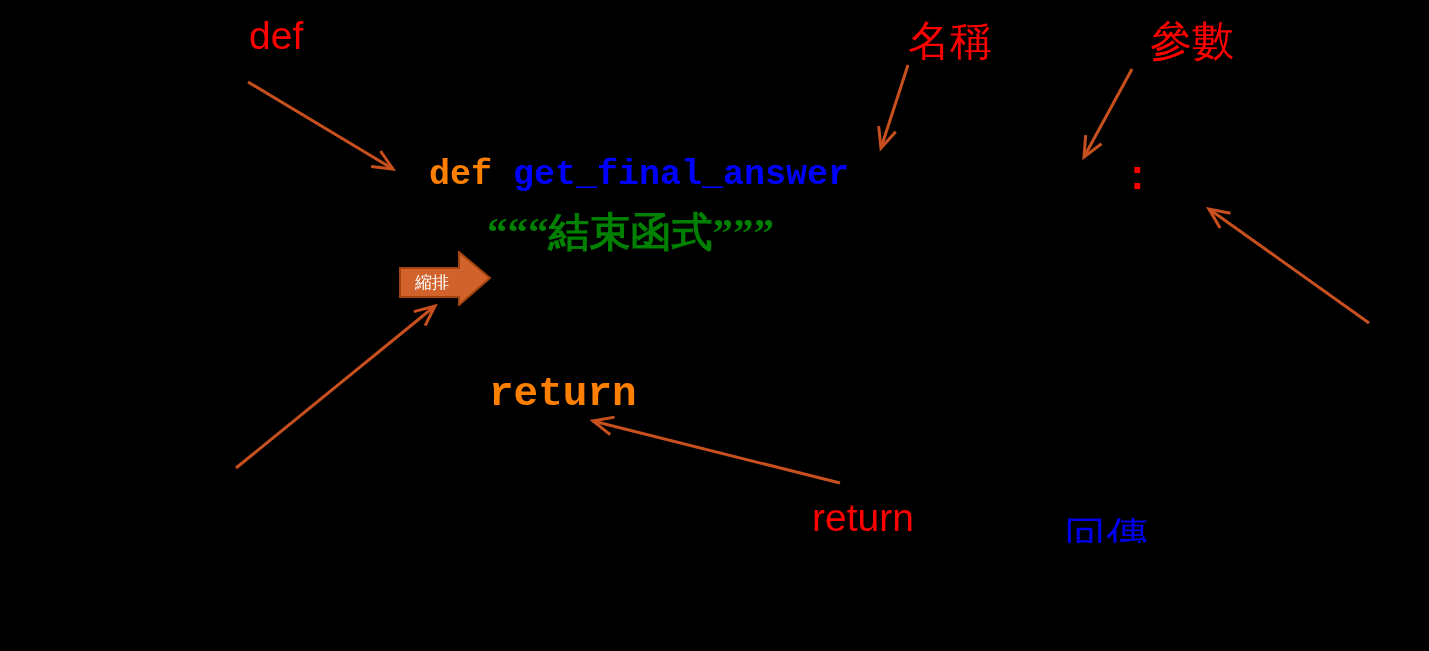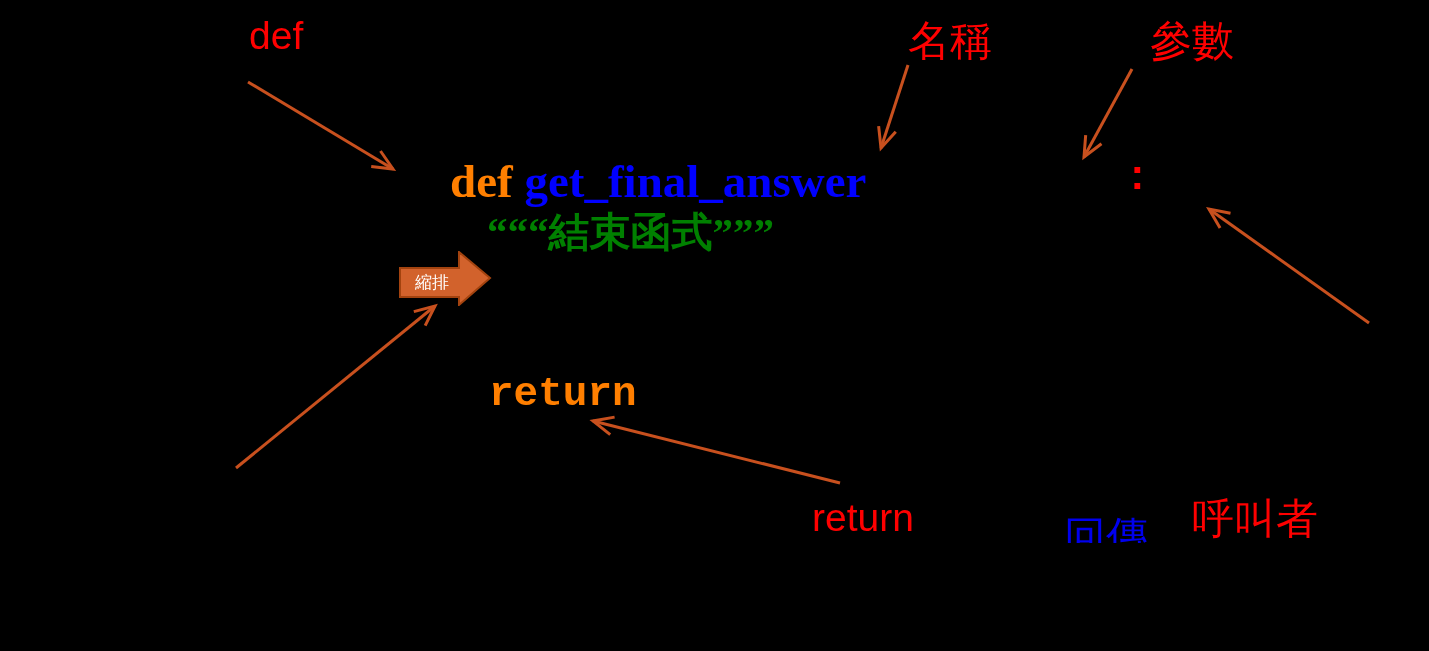--- a/index.html
+++ b/index.html
@@ -40,29 +40,28 @@
     <line class="arrow-line" x1="236" y1="468" x2="435" y2="306" marker-end="url(#ah)"></line>
     <line class="arrow-line" x1="840" y1="483" x2="593" y2="421" marker-end="url(#ah)"></line>
     <line class="arrow-line" x1="1369" y1="323" x2="1209" y2="209" marker-end="url(#ah)"></line>
   </svg>
 
   <div class="abs red-sans" style="left:249px;top:16px;font-size:39px;">def</div>
 
   <div class="abs red-cjk" style="left:908px;top:20px;font-size:42px;">名稱</div>
   <div class="abs red-cjk" style="left:1150px;top:20px;font-size:42px;">參數</div>
 
-  <div class="abs mono" style="left:450px;top:158px;font-size:47px;font-family:Liberation Serif, serif;"><span class="kw">def </span><span class="ident">get_final_answer</span></div>
+  <div class="abs mono" style="left:429px;top:158px;font-size:35px;"><span class="kw">def </span><span class="ident">get_final_answer</span></div>
   <div class="abs mono colon" style="left:1125px;top:158px;font-size:41px;">:</div>
 
   <div class="abs docstring" style="left:487px;top:212px;font-size:41px;">“““結束函式”””</div>
 
   <svg width="94" height="55" style="left:399px;top:251px;">
     <polygon points="1,17 60,17 60,1 91,27 60,54 60,46 1,46" fill="#d2622c" stroke="#a3430f" stroke-width="2"></polygon>
     <text x="33" y="37" text-anchor="middle" font-size="17" fill="#ffffff" font-family="Liberation Serif, DejaVu Serif, serif">縮排</text>
   </svg>
 
   <div class="abs mono kw" style="left:489px;top:374px;font-size:41px;">return</div>
 
   <div class="abs red-sans" style="left:812px;top:498px;font-size:39px;">return</div>
   <div class="abs blue-cjk" style="left:1064px;top:516px;font-size:42px;">回傳</div>
-  <div class="abs red-cjk" style="left:1192px;top:498px;font-size:42px;">呼叫者</div>
 
 </div>
 
 </body></html>

